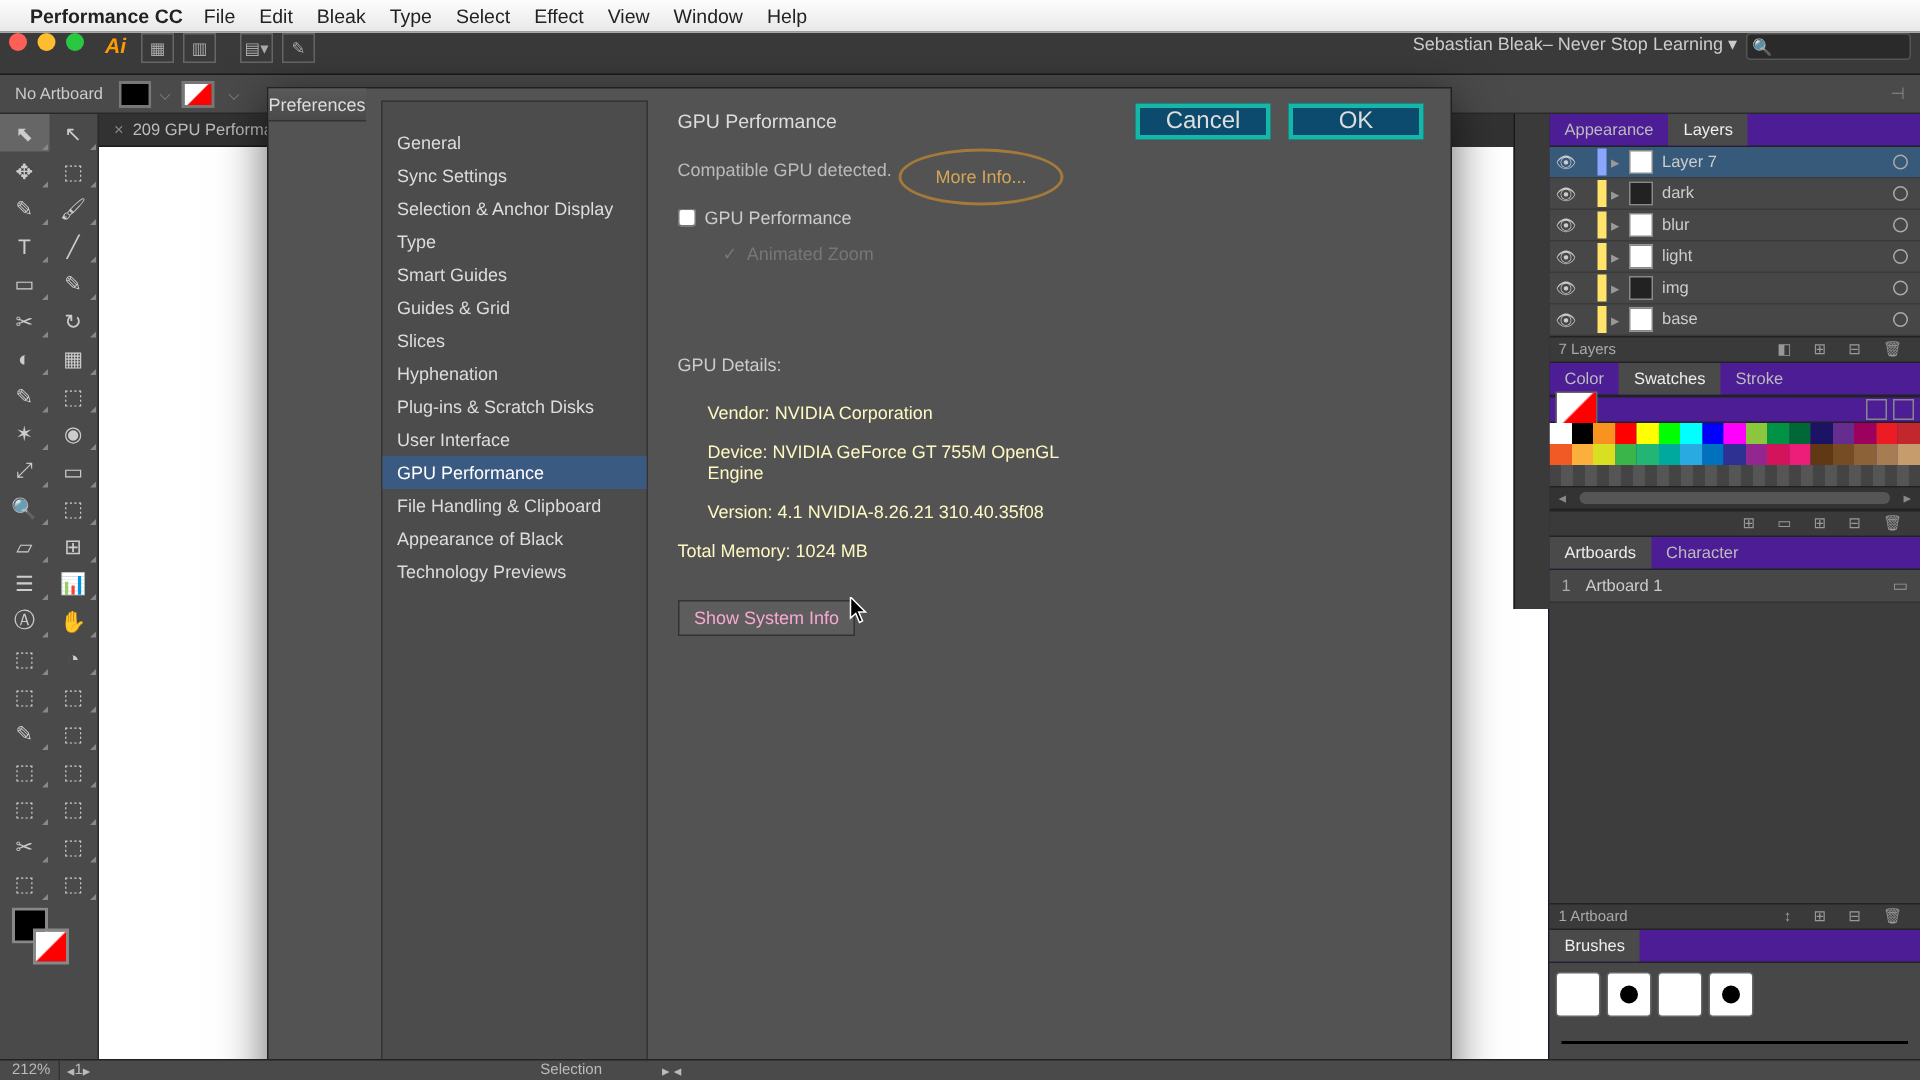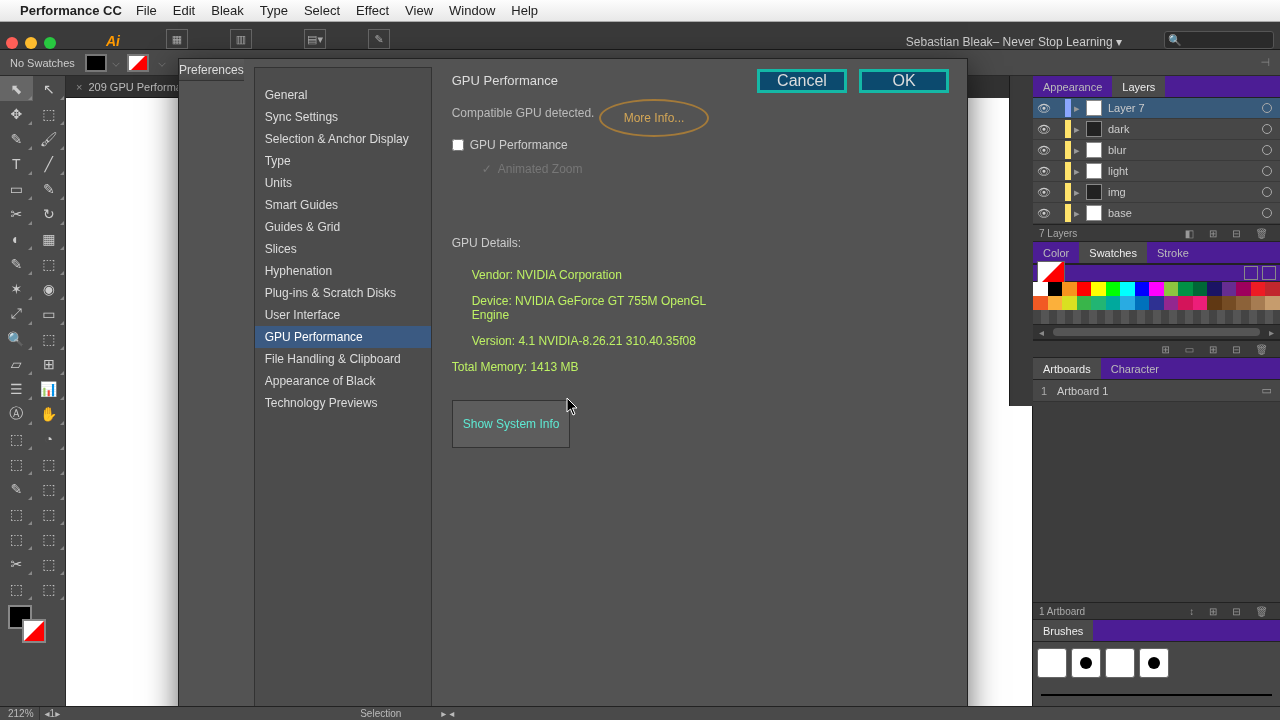--- a/index.html
+++ b/index.html
@@ -5,21 +5,21 @@
 * { margin:0; padding:0; box-sizing:border-box; font-family:"Lucida Grande","Segoe UI",sans-serif; }
 body { width:1280px; height:720px; background:#323232; overflow:hidden; font-size:12px; color:#ccc; position:relative; }
 
 
 .menubar { height:22px; background:linear-gradient(#fdfdfd,#e8e8e8); border-bottom:1px solid #aaa; display:flex; align-items:center; padding:0 8px; color:#222; font-size:13px; }
 .menubar .apple { margin-right:12px; font-size:14px; }
 .menubar .appname { font-weight:600; margin-right:14px; }
 .menubar .m { margin-right:16px; cursor:default; }
 
 
-.appbar { height:28px; background:#3a3a3a; display:flex; align-items:flex-end; padding:0 6px; border-bottom:1px solid #1a1a1a;gap:36px; }
+.appbar { height:28px; background:#3a3a3a; display:flex; align-items:flex-start; padding:0 6px; border-bottom:1px solid #1a1a1a; }
 .traffic { display:flex; gap:7px; margin-right:14px; }
 .tbtn { width:12px; height:12px; border-radius:50%; }
 .tred{background:#ff5f57;} .tyel{background:#febc2e;} .tgrn{background:#28c840;}
 .ai-logo { color:#ff9a00; font-weight:bold; font-size:14px; margin-right:10px; font-style:italic; }
 .appbar .sq { width:22px; height:20px; border:1px solid #666; margin-right:6px; display:flex; align-items:center; justify-content:center; font-size:11px; color:#aaa;}
 .appbar .spacer { flex:1; }
 .workspace { color:#ccc; font-size:12px; margin-right:6px; }
 .searchbox { width:110px; height:18px; background:#2a2a2a; border:1px solid #555; border-radius:3px; display:flex; align-items:center; padding:0 3px; color:#888; font-size:11px;}
 
 
@@ -102,23 +102,23 @@
 .pane{flex:1;padding:14px 20px;position:relative;}
 .pane h3{font-size:13px;color:#ddd;font-weight:normal;margin-bottom:18px;}
 .pane .status{color:#bbb;font-size:12px;margin-bottom:18px;}
 .more{position:absolute;right:30px;top:40px;width:110px;height:38px;border:2px solid #a37a3a;border-radius:50%;display:flex;align-items:center;justify-content:center;color:#d4a757;font-size:12px;}
 .chk{display:flex;align-items:center;margin-bottom:10px;color:#ccc;font-size:12px;}
 .chk input{margin-right:6px;width:12px;height:12px;accent-color:#777;}
 .chk.dis{color:#777;margin-left:30px;}
 .chk.dis .tick{color:#777;margin-right:6px;}
 .details{margin-top:60px;}
 .details h4{font-size:12px;color:#ccc;font-weight:normal;margin-bottom:18px;}
-.kv{font-size:12px;color:#bef264;margin:12px 0 12px 20px;}
+.kv{font-size:12px;color:#fef9c3;margin:12px 0 12px 20px;}
 .kv.noind{margin-left:0;}
-.sysbtn{display:inline-block;border:1px solid #333;background:#5d5d5d;padding:16px 10px;font-size:12px;color:#5eead4;margin-top:14px;}
+.sysbtn{display:inline-block;border:1px solid #333;background:#5d5d5d;padding:4px 10px;font-size:12px;color:#f9a8d4;margin-top:14px;}
 .dlg-buttons{display:flex;justify-content:flex-end;gap:12px;padding:10px 18px 14px;}
 .dlg-buttons button{width:90px;height:24px;background:#0c4a6e;border:3px solid #14b8a6;color:#ddd;font-size:16px;}
 
 
 .cursor{position:absolute;left:566px;top:398px;width:14px;height:18px;pointer-events:none;z-index:999;}
 .cursor svg{width:100%;height:100%;}
 </style>
 </head>
 <body>
 
@@ -138,21 +138,21 @@
   <div class="sq">▦</div>
   <div class="sq">▥</div>
   <div class="sq" style="margin-left:10px">▤▾</div>
   <div class="sq">✎</div>
   <div class="spacer"></div>
   <span class="workspace"><span>Sebastian Bleak– Never Stop Learning</span> ▾</span>
   <div class="searchbox">🔍</div>
 </div>
 
 <div class="optbar">
-  <span class="lbl">No Swatches</span>
+  <span class="lbl">No Artboard</span>
   <div class="sw"></div>
     <div class="dd-arrow"></div>
   <div class="sw2"></div>
     <div class="dd-arrow"></div>
   <span class="right-chev">⊣</span>
 </div>
 
 <div class="doctab">
   <span class="close">×</span>
   <span>209 GPU Performan</span>
@@ -372,21 +372,20 @@
 </div>
 
 <div class="dialog">
   <div class="titlebar">Preferences</div>
   <div class="body">
     <div class="cat-list" id="cat-list">
         <div>General</div>
         <div>Sync Settings</div>
         <div>Selection &amp; Anchor Display</div>
         <div>Type</div>
-        <div>Units</div>
         <div>Smart Guides</div>
         <div>Guides &amp; Grid</div>
         <div>Slices</div>
         <div>Hyphenation</div>
         <div>Plug-ins &amp; Scratch Disks</div>
         <div>User Interface</div>
         <div class="sel">GPU Performance</div>
         <div>File Handling &amp; Clipboard</div>
         <div>Appearance of Black</div>
         <div>Technology Previews</div>
@@ -403,21 +402,21 @@
         </label>
       <div class="chk dis">
           <span class="tick">✓</span>
           <span>Animated Zoom</span>
         </div>
       <div class="details">
         <h4>GPU Details:</h4>
         <div class="kv"><span>Vendor:</span> <span>NVIDIA Corporation</span></div>
         <div class="kv"><span>Device:</span> <span>NVIDIA GeForce GT 755M OpenGL Engine</span></div>
         <div class="kv"><span>Version:</span> <span>4.1 NVIDIA-8.26.21 310.40.35f08</span></div>
-        <div class="kv noind"><span>Total Memory:</span> <span>1413 MB</span></div>
+        <div class="kv noind"><span>Total Memory:</span> <span>1024 MB</span></div>
         <div class="sysbtn">Show System Info</div>
       </div>
     </div>
   </div>
   <div class="dlg-buttons">
     <button>Cancel</button>
     <button>OK</button>
   </div>
 </div>
 

